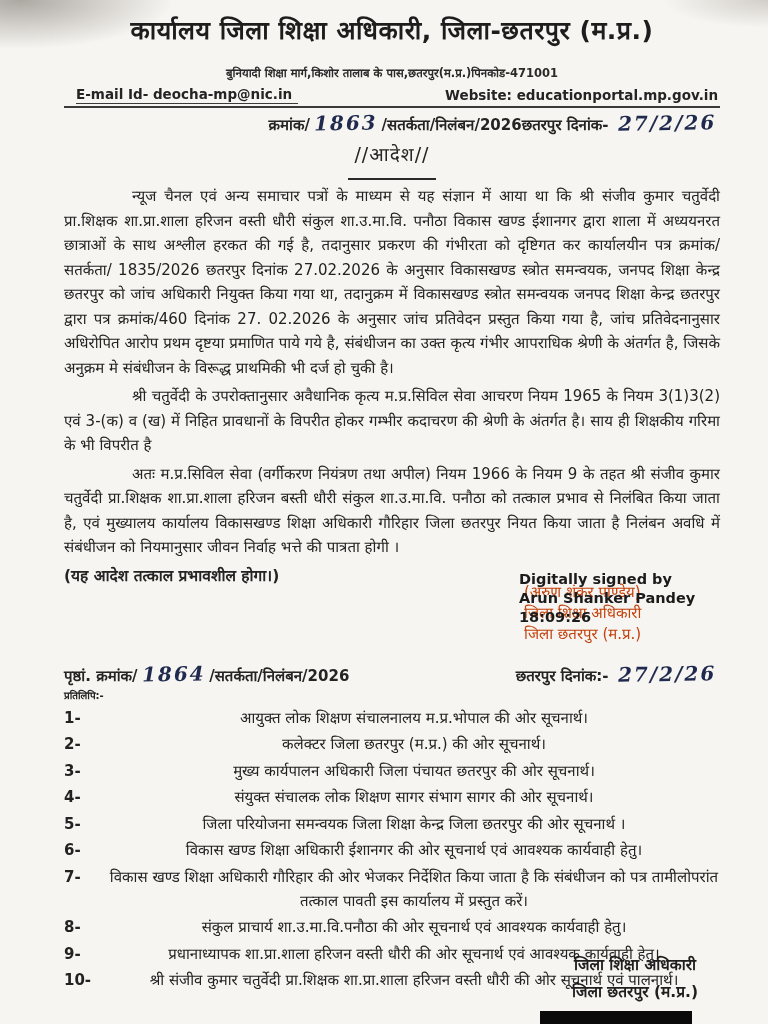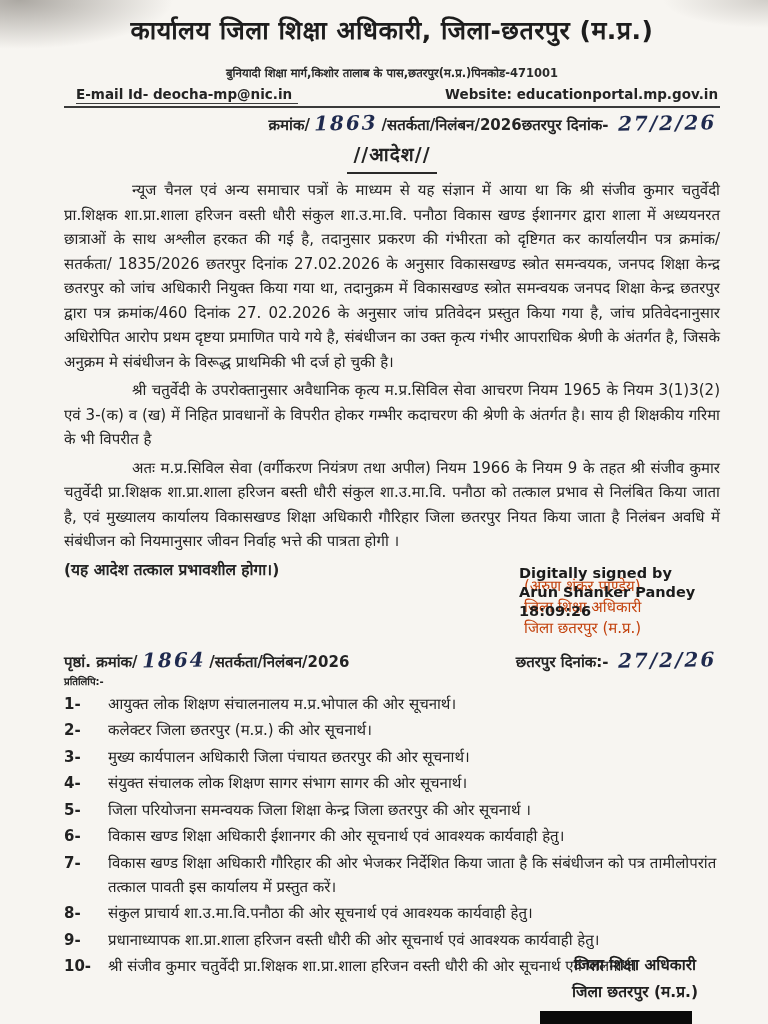--- a/index.html
+++ b/index.html
@@ -44,21 +44,21 @@
   .hdr-address {
     text-align: center;
     font-size: 11.5px;
     font-weight: bold;
     margin-top: 19px;
     color: #2a2a2a;
   }
   .hdr-contact {
     display: flex;
     justify-content: space-between;
-    align-items: flex-start;
+    align-items: center;
     margin-top: 6px;
     font-size: 13.5px;
     font-weight: bold;
     padding: 0 2px 2px 12px;
     border-bottom: 2px solid #3a3a3a;
   }
   .hdr-contact .email { border-bottom: 1.5px solid #3a3a3a; padding: 0 6px 1px 0; }
   .ref-row {
     display: flex;
     justify-content: flex-end;
@@ -75,23 +75,23 @@
     font-size: 20px;
     letter-spacing: 2px;
     display: inline-block;
     transform: rotate(-1deg);
     padding: 0 4px;
   }
   .order-heading-wrap { text-align: center; margin-top: 6px; }
   .order-heading {
     display: inline-block;
     font-size: 19px;
-    font-weight: bold;
+    font-weight: normal;
     border-bottom: 2px solid #2a2a2a;
-    padding: 0 6px 5px 6px;
+    padding: 0 6px 11px 6px;
     letter-spacing: 1px;
   }
   .para {
     margin-top: 4px;
     font-size: 15px;
     line-height: 24.5px;
     text-align: justify;
     text-indent: 68px;
     color: #222;
   }
@@ -122,38 +122,39 @@
     font-size: 14.5px;
     font-weight: bold;
     line-height: 19px;
     color: #1b1b1b;
     white-space: nowrap;
   }
   .endorse-row {
     display: flex;
     justify-content: space-between;
     align-items: baseline;
+    margin-top: 8px;
     font-size: 15px;
     font-weight: bold;
   }
   .copies-label {
     font-size: 10px;
     font-weight: bold;
     margin-top: 2px;
   }
   .copy-list { margin-top: 4px; }
   .copy-item {
     display: flex;
     font-size: 15px;
     line-height: 24px;
     margin-bottom: 2.5px;
     color: #222;
   }
   .copy-item .num { width: 44px; flex: 0 0 44px; font-weight: bold; }
-  .copy-item .txt { flex: 1; text-align: left; }
+  .copy-item .txt { flex: 1; text-align: center; }
   .footer-officer {
     position: absolute;
     right: 70px;
     bottom: 18px;
     text-align: center;
     font-size: 15.5px;
     font-weight: bold;
     line-height: 27px;
     color: #1f1f1f;
   }

